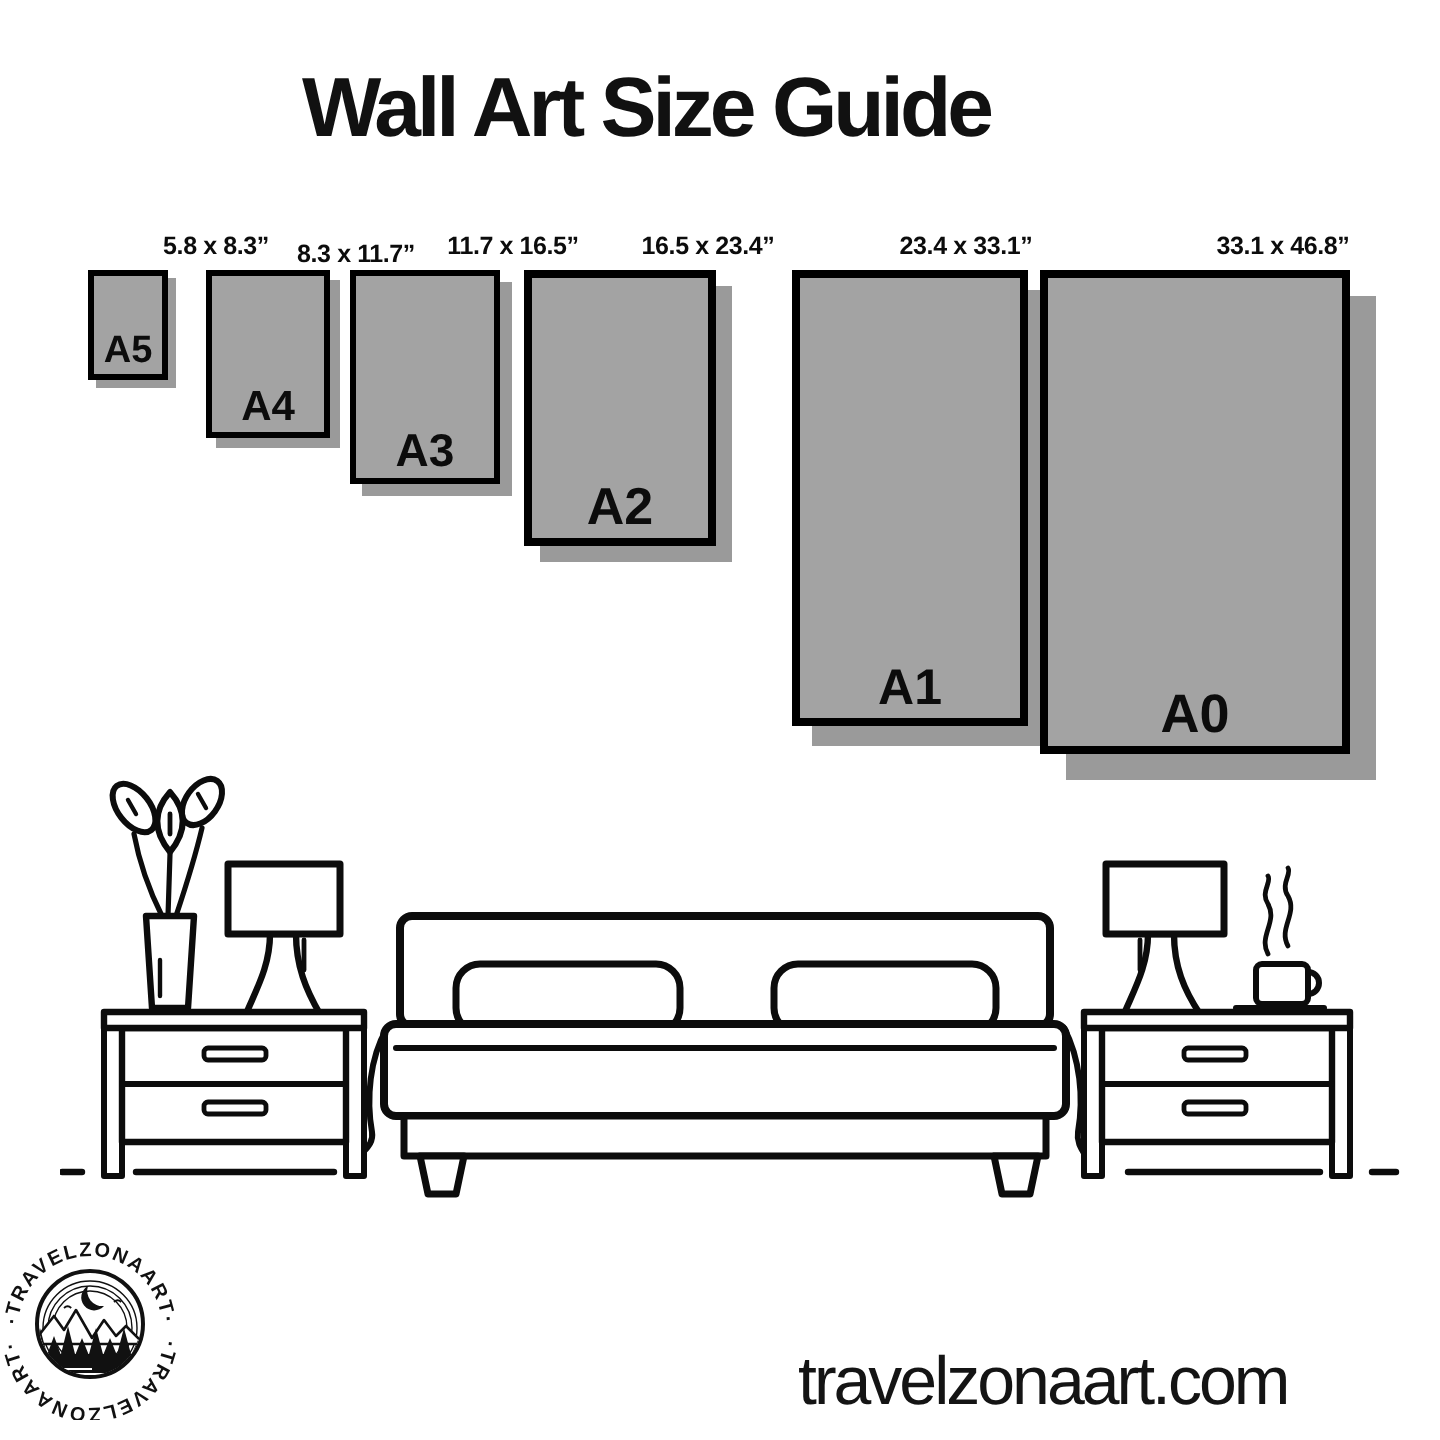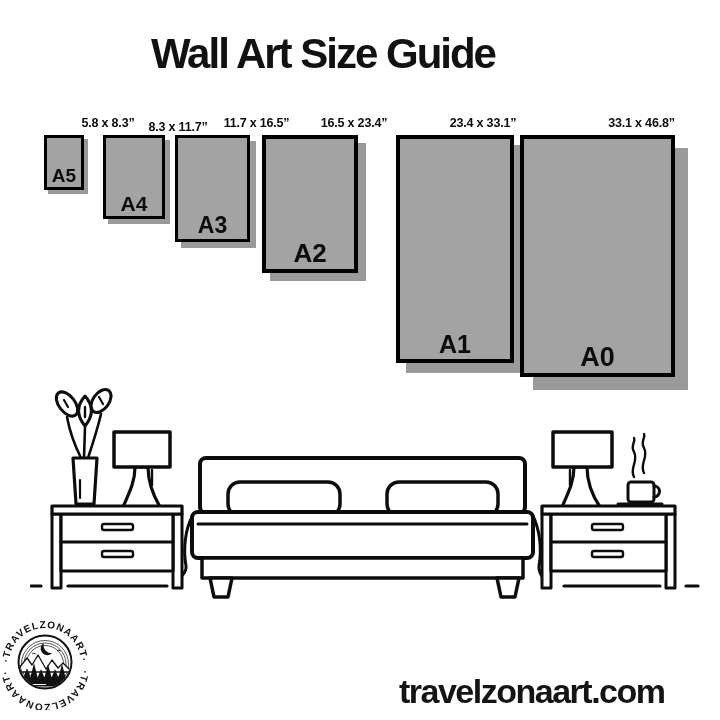--- a/index.html
+++ b/index.html
@@ -17,21 +17,21 @@
   }
   .paper{
     position:absolute;box-sizing:border-box;background:#a3a3a3;
     display:flex;align-items:flex-end;justify-content:center;
   }
   .paper .code{font-weight:bold;color:#0c0c0c;letter-spacing:0;}
   #bedroom-svg{position:absolute;left:30px;top:383px;}
   #logo-svg{position:absolute;left:2px;top:618px;}
   #website{
     position:absolute;left:399px;top:672px;white-space:nowrap;
-    font-size:34px;font-weight:700;letter-spacing:-1.5px;color:#141414;text-align:center;
+    font-size:34px;font-weight:400;letter-spacing:-1.5px;color:#141414;text-align:center;
   }
 </style>
 </head>
 <body>
 
 <div id="poster">
 
   <div id="page-title">Wall Art Size Guide</div>
 
   <div id="size-cards">

